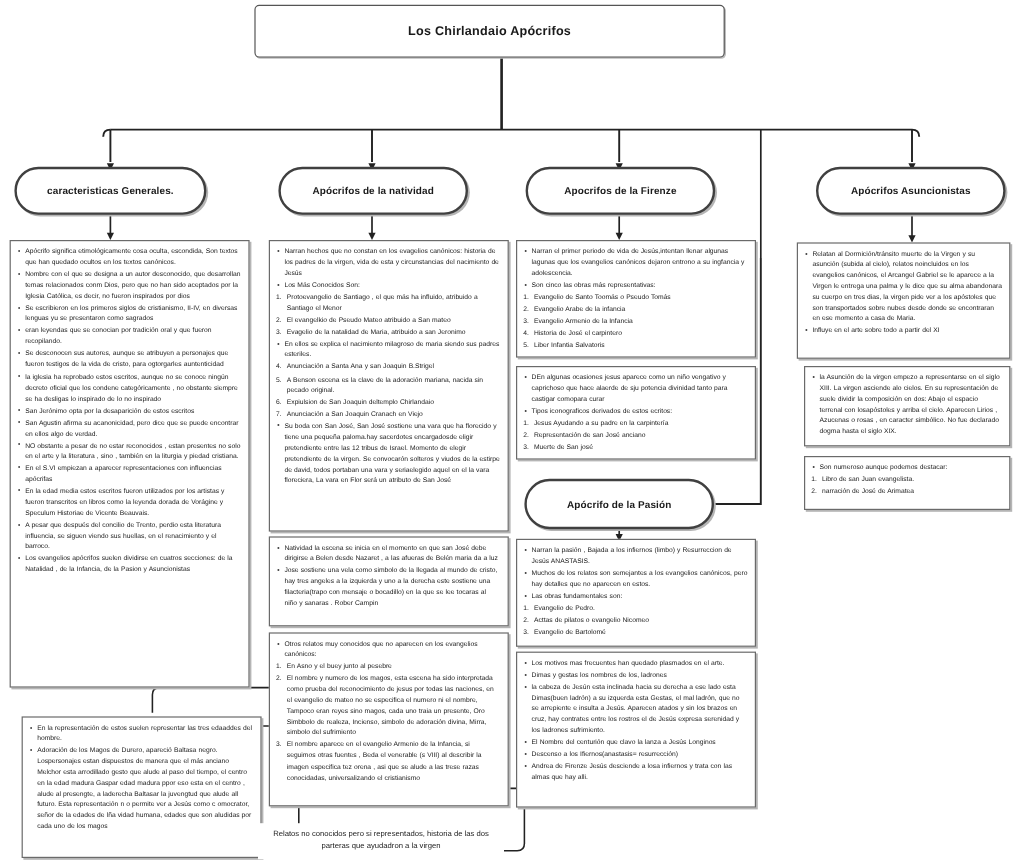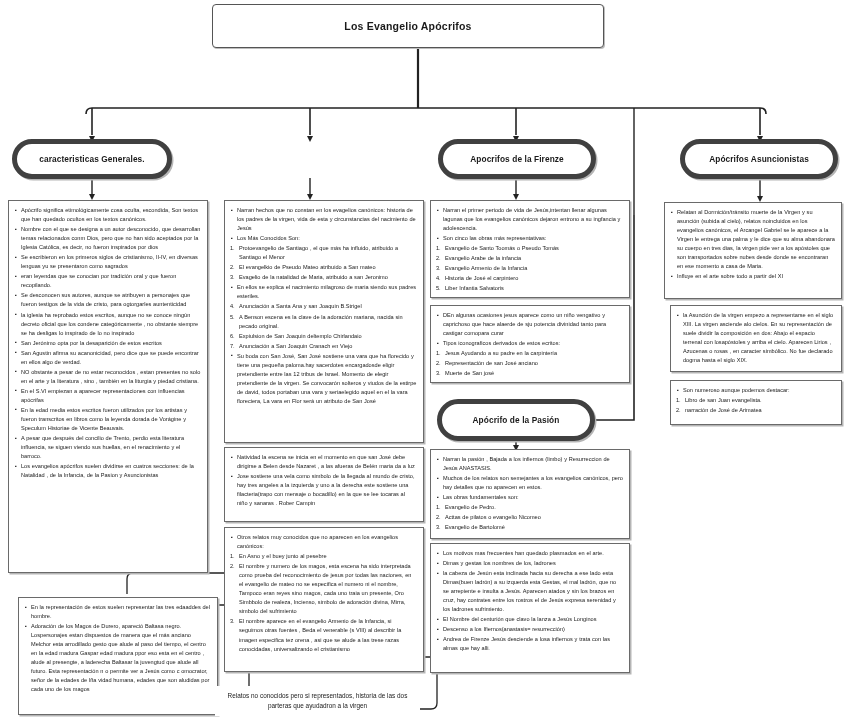--- a/index.html
+++ b/index.html
@@ -41,21 +41,21 @@
     justify-content: center;
   }
   .root-box .title {
     font-size: 10.5px;
     font-weight: bold;
     letter-spacing: .2px;
     text-align: center;
   }
   
   .cap-box {
-    border: 5px solid #404040;
+    border: 2px solid #404040;
     border-radius: 28px;
     box-shadow: 1.5px 1.5px 0 #b5b5b5;
     display: flex;
     align-items: center;
     justify-content: center;
     padding: 0 8px;
   }
   .cap-box .title {
     font-size: 8.3px;
     font-weight: bold;
@@ -186,27 +186,30 @@
     <g fill="none" stroke="#222" stroke-width="1.3">
       <path d="M218,605 L243,605 Q249,605 249,611 L249,703 Q249,709 243,709 L218,709"></path>
     </g>
 
     <g fill="none" stroke="#222" stroke-width="1.3">
       <path d="M415,657 L431,657 Q437,657 437,663 L437,703 Q437,709 431,709 L415,709"></path>
     </g>
   </svg>
 
   <div class="node root-box" style="left:212px; top:4px; width:392px; height:44px;">
-    <span class="title">Los Evangelio Apócrifos</span>
+    <span class="title">Los Chirlandaio Apócrifos</span>
   </div>
 
   <div class="node cap-box" style="left:12px; top:139px; width:160px; height:40px;">
     <span class="title">caracteristicas Generales.</span>
   </div>
 
+  <div class="node cap-box" style="left:232px; top:139px; width:158px; height:40px;">
+    <span class="title">Apócrifos de la natividad</span>
+  </div>
 
   <div class="node cap-box" style="left:438px; top:139px; width:158px; height:40px;">
     <span class="title">Apocrifos de la Firenze</span>
   </div>
 
   <div class="node cap-box" style="left:680px; top:139px; width:158px; height:40px;">
     <span class="title">Apócrifos Asuncionistas</span>
   </div>
 
   <div class="node cap-box" style="left:437px; top:399px; width:158px; height:42px;">

